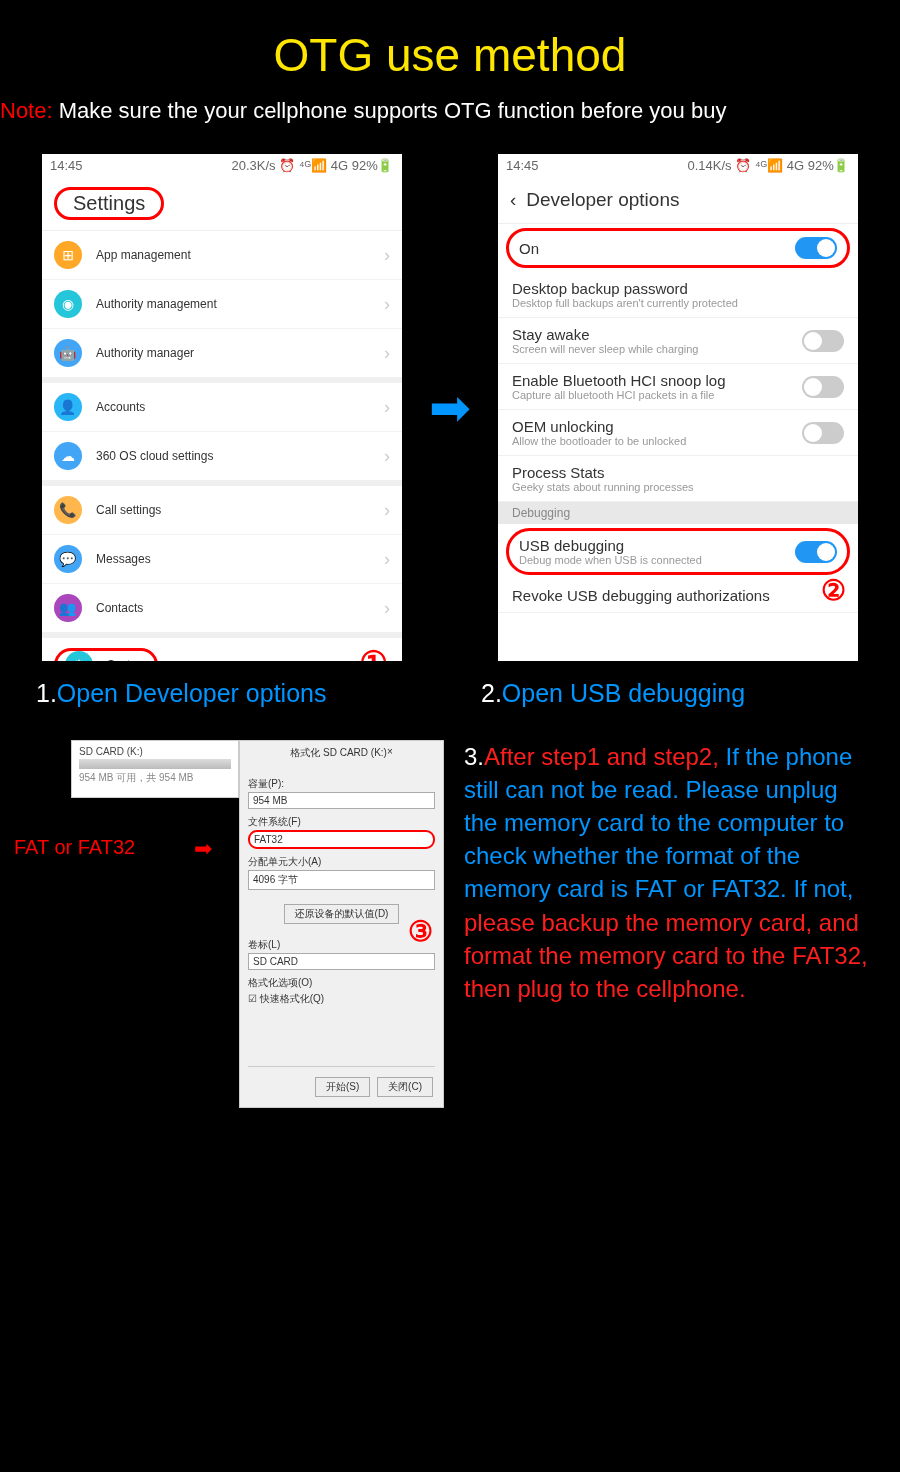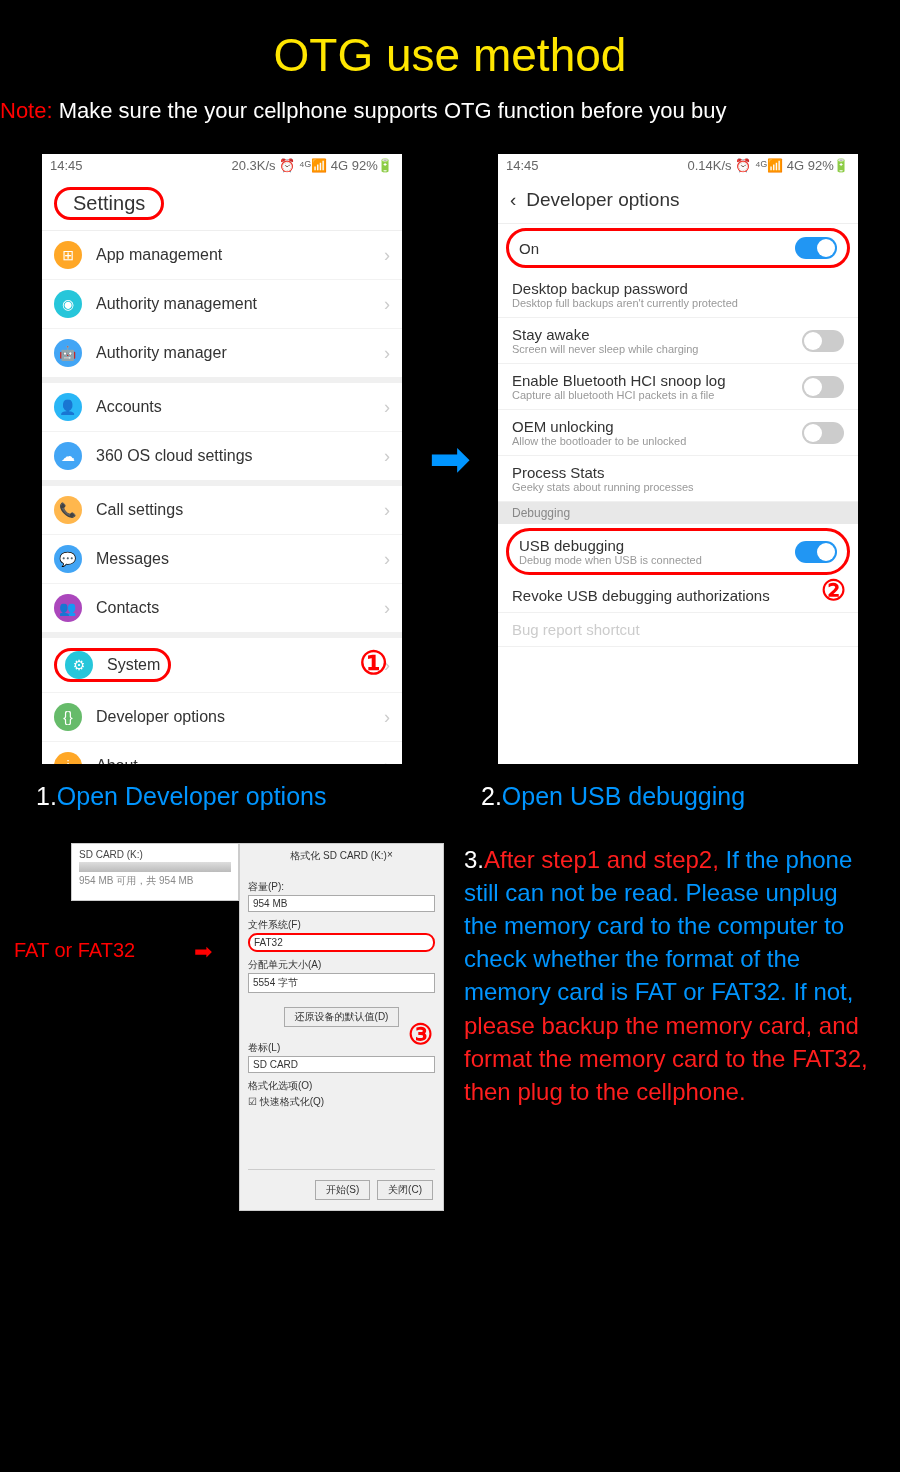--- a/index.html
+++ b/index.html
@@ -2,30 +2,30 @@
 <html><head>
 <meta charset="utf-8">
 <style>
 *{margin:0;padding:0;box-sizing:border-box}
 body{background:#000;font-family:Arial,sans-serif;width:900px;margin:0 auto}
 .page-title{color:#ffe600;font-size:46px;text-align:center;padding:28px 0 16px;font-weight:400}
 .note-row{text-align:left;font-size:22px;padding-bottom:30px}
 .note-label{color:#ff0000}
 .note-text{color:#fff}
 .screens-row{display:flex;align-items:center;justify-content:center;gap:18px;padding:0 24px}
-.phone{background:#f0f0f0;width:360px;height:610px;overflow:hidden;position:relative}
+.phone{background:#f0f0f0;width:360px;height:507px;overflow:hidden;position:relative}
 .arrow-between{color:#0095ff;font-size:50px;width:60px;text-align:center}
 .status-bar{display:flex;justify-content:space-between;padding:4px 8px;font-size:13px;color:#666;background:#fff}
 .phone-header{background:#fff;padding:10px 12px;font-size:20px;color:#333;border-bottom:1px solid #eee}
 .circled{display:inline-block;border:3px solid #ff0000;border-radius:22px;padding:2px 16px}
 .list-group{background:#fff;margin-bottom:6px}
 .list-item{display:flex;align-items:center;padding:10px 12px;border-bottom:1px solid #f2f2f2}
 .list-item:last-child{border-bottom:none}
 .icon-circ{width:28px;height:28px;border-radius:50%;margin-right:14px;display:flex;align-items:center;justify-content:center;color:#fff;font-size:14px}
-.list-label{flex:1;font-size:16px;color:#333}
+.list-label{flex:1;font-size:12px;color:#333}
 .chev{color:#ccc;font-size:18px}
 .system-circled{border:3px solid #ff0000;border-radius:24px;padding:0 8px;display:inline-flex;align-items:center}
 .step-num{position:absolute;right:14px;color:#ff0000;font-size:32px;font-weight:bold}
 .dev-header{background:#fff;padding:12px 12px;font-size:19px;color:#333;border-bottom:1px solid #eee;display:flex;align-items:center;gap:10px}
 .dev-item{background:#fff;padding:8px 14px;border-bottom:1px solid #f0f0f0;display:flex;align-items:center}
 .dev-text{flex:1}
 .dev-title{font-size:15px;color:#333}
 .dev-sub{font-size:11px;color:#999}
 .circled-row{border:3px solid #ff0000;border-radius:24px;margin:4px 8px;padding:6px 10px}
 .toggle{width:42px;height:22px;border-radius:11px;position:relative;display:inline-block}
@@ -204,25 +204,20 @@
             <div class="dev-title">USB debugging</div>
             <div class="dev-sub">Debug mode when USB is connected</div>
           </div>
           <span class="toggle toggle-on"></span>
         </div>
         <div class="dev-item">
           <div class="dev-text">
             <div class="dev-title">Revoke USB debugging authorizations</div>
           </div>
         </div>
-        <div class="dev-item">
-          <div class="dev-text">
-            <div class="dev-title" style="color:#ccc">Bug report shortcut</div>
-          </div>
-        </div>
       </div>
     <span class="step-badge" style="position:absolute;top:420px;right:12px">②</span>
   </div>
 </div>
 
 <div class="captions-row">
   <div class="caption"><span class="cnum">1.</span><span class="ctext">Open Developer options</span></div>
   <div class="caption" style="padding-left:62px"><span class="cnum">2.</span><span class="ctext">Open USB debugging</span></div>
 </div>
 
@@ -240,21 +235,21 @@
         <div class="fmt-title">
           <span>格式化 SD CARD (K:)</span>
           <span>×</span>
         </div>
         <div class="fmt-body">
           <div class="fmt-lbl">容量(P):</div>
           <div class="fmt-field">954 MB</div>
           <div class="fmt-lbl">文件系统(F)</div>
           <div class="fmt-field circled-field">FAT32</div>
           <div class="fmt-lbl">分配单元大小(A)</div>
-          <div class="fmt-field">5554 字节</div>
+          <div class="fmt-field">4096 字节</div>
           <div style="text-align:center;margin:10px 0"><span class="fmt-btn">还原设备的默认值(D)</span></div>
           <div class="fmt-lbl">卷标(L)</div>
           <div class="fmt-field">SD CARD</div>
           <div class="fmt-lbl">格式化选项(O)</div>
           <div style="margin-top:2px">☑ <span>快速格式化(Q)</span></div>
           <div style="text-align:right;margin-top:60px;border-top:1px solid #ccc;padding-top:6px">
             <span class="fmt-btn">开始(S)</span>
             <span class="fmt-btn">关闭(C)</span>
           </div>
         </div>

